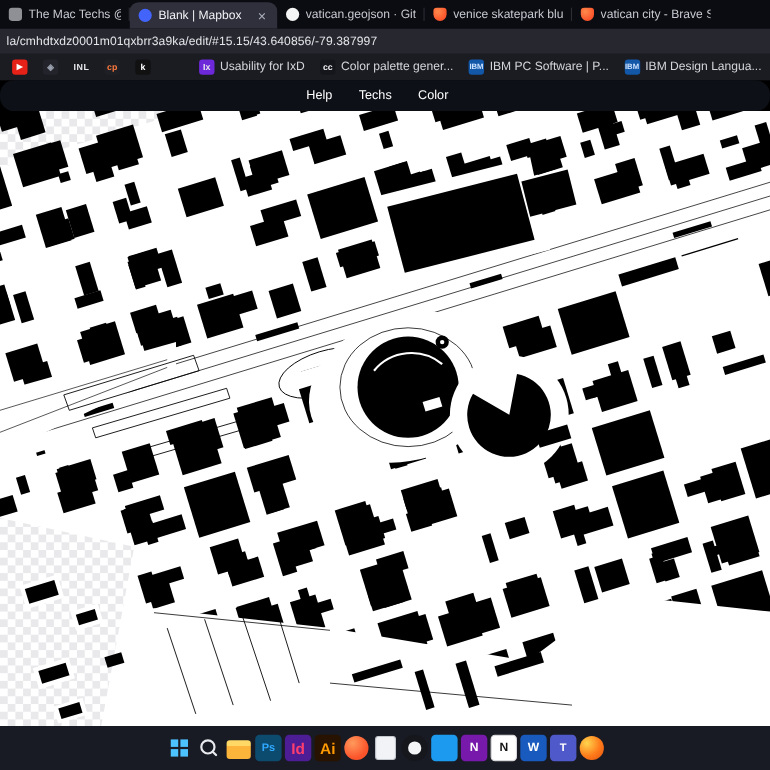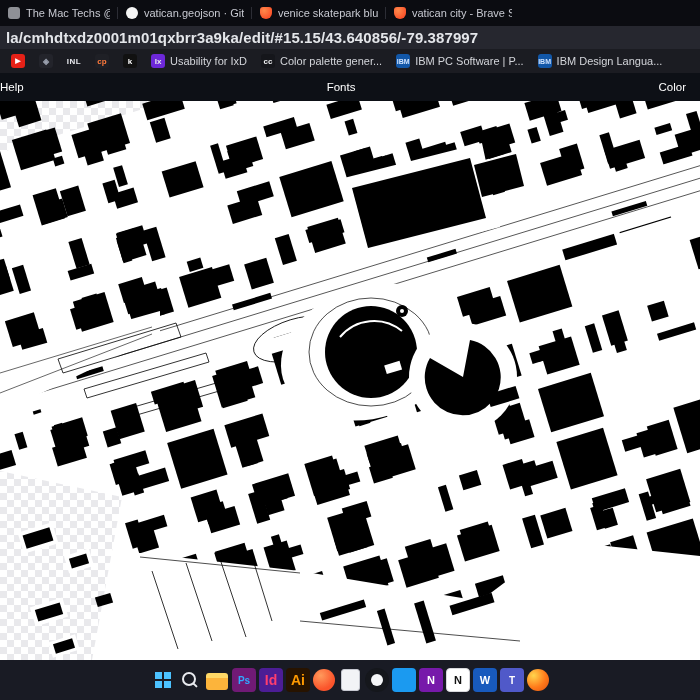--- a/index.html
+++ b/index.html
@@ -18,61 +18,61 @@
   .tab-title { white-space:nowrap; overflow:hidden; flex:1; }
   .tab-close { font-size:13px; color:#aeb0ba; padding:0 2px; flex:0 0 auto; }
   .fav { width:12px; height:12px; border-radius:50%; flex:0 0 12px; }
   .fav-mac { background:#8e9096; border-radius:3px; }
   .fav-mapbox { background:#4264fb; }
   .fav-github { background:#f5f5f5; }
   .fav-brave { background:radial-gradient(circle at 35% 30%, #ff8a4c, #fb542b 70%); border-radius:3px 3px 6px 6px; }
 
   
   .addressbar { height:23px; background:#26272f; display:flex; align-items:center; flex:0 0 23px; }
-  .url { color:#e4e6ea; font-size:15px; padding-left:6px; white-space:nowrap; letter-spacing:.1px;font-weight:bold; }
+  .url { color:#e4e6ea; font-size:11px; padding-left:6px; white-space:nowrap; letter-spacing:.1px; }
 
   
   .bookmarks { height:24px; background:#1b1c22; display:flex; align-items:center; gap:4px;
                padding:0 6px; flex:0 0 24px; }
   .bm { display:flex; align-items:center; gap:5px; padding:2px 5px; border-radius:4px; cursor:default; }
   .bm-label { color:#d3d5da; font-size:11px; white-space:nowrap; }
   .bmi { width:14px; height:14px; border-radius:3px; display:flex; align-items:center;
          justify-content:center; font-size:8px; font-weight:bold; color:#fff; flex:0 0 14px; }
   .bmi-yt { background:#e62117; font-size:7px; }
   .bmi-dark { background:#23242b; color:#9aa0ae; }
   .bmi-inl { background:transparent; color:#e8e9ee; font-size:8px; letter-spacing:.5px; }
   .bmi-cp { background:#1f2026; color:#ff7a3c; }
   .bmi-k { background:#111; color:#fff; }
   .bmi-st { background:#12335c; color:#cfe3ff; }
-  .bmi-ixd { background:#6d28d9; color:#e8e9ee; }
+  .bmi-ixd { background:#6d28d9; color:#e8e9ee;margin-left:30px; }
   .bmi-ibm { background:#1257a8; color:#cfe3ff; font-size:7px; }
   .bmi-cc { background:#15161b; color:#f0f0f3; }
 
   
   .studio-header { height:28px; background:#0d1016; display:flex; align-items:center;
-                   justify-content:space-between; gap:24px; padding-right:14px; flex:0 0 28px; }
+                   justify-content:center; gap:24px; padding-right:14px; flex:0 0 28px;border-radius:13px; }
   .studio-link { color:#fff; font-size:11.5px; font-weight:500; cursor:pointer; }
 
   
   .map-area { flex:1 1 auto; position:relative; background:#fff; }
   .map-area svg { display:block; }
 
   
   .taskbar { height:40px; background:#191b24; display:flex; align-items:center;
              justify-content:center; gap:3px; flex:0 0 40px; }
   .tb { width:24px; height:24px; border-radius:5px; display:flex; align-items:center;
         justify-content:center; font-size:11px; font-weight:bold; cursor:pointer; position:relative; }
   .tb-start svg { display:block; }
   .tb-search::before { content:""; width:10px; height:10px; border:2px solid #e8eaef; border-radius:50%;
         position:absolute; left:4px; top:4px; }
   .tb-search::after { content:""; width:2px; height:6px; background:#e8eaef; position:absolute;
         left:16px; top:14px; transform:rotate(-45deg); border-radius:1px; }
   .tb-folder { background:linear-gradient(180deg,#ffd866 0 30%, #fcb43b 30%); border-radius:3px;
         width:22px; height:17px; margin-top:3px; }
-  .tb-ps { background:#701a75; color:#30a8ff; border-radius:4px; font-size:10px; }
+  .tb-ps { background:#0c4a6e; color:#30a8ff; border-radius:4px; font-size:10px; }
   .tb-id { background:#4c1d95; color:#ff3e6e; border-radius:4px; font-size:14px; }
   .tb-ai { background:#271300; color:#ff9a00; border-radius:4px; font-size:14px; }
   .tb-brave { background:radial-gradient(circle at 35% 30%, #ff9a5c, #fb542b 65%); border-radius:50%;
         width:22px; height:22px; }
   .tb-doc { background:#f2f3f6; border:1px solid #c6c8d0; border-radius:3px; width:19px; height:22px; }
   .tb-github { background:#15171c; border-radius:50%; }
   .tb-github::after { content:""; width:12px; height:12px; background:#f5f6f8; border-radius:50%; }
   .tb-vscode { background:#1b9af0; border-radius:4px; color:#fff; font-size:9px; }
   .tb-onenote { background:#7719aa; border-radius:4px; color:#fff; }
   .tb-notion { background:#fff; border-radius:4px; color:#111; border:1px solid #d8d8dc; }
@@ -83,20 +83,25 @@
 </style>
 </head>
 <body>
 
 <div id="screen">
 
   <div class="tabstrip">
     <div class="tab first">
       <span class="fav fav-mac"></span>
       <span class="tab-title">The Mac Techs @ Sheridan :: L</span>
+    </div>
+    <div class="tab active">
+      <span class="fav fav-mapbox"></span>
+      <span class="tab-title">Blank | Mapbox</span>
+      <span class="tab-close">×</span>
     </div>
     <div class="tab">
       <span class="fav fav-github"></span>
       <span class="tab-title">vatican.geojson · GitHub</span>
     </div>
     <div class="tab">
       <span class="fav fav-brave"></span>
       <span class="tab-title">venice skatepark blueprints - B</span>
     </div>
     <div class="tab">
@@ -139,21 +144,21 @@
     </div>
     <div class="bm">
       <span class="bmi bmi-ibm">IBM</span>
       <span class="bm-label">IBM Design Langua...</span>
     </div>
 
   </div>
 
   <div class="studio-header">
     <span class="studio-link">Help</span>
-    <span class="studio-link">Fonts</span>
+    <span class="studio-link">Techs</span>
     <span class="studio-link">Color</span>
   </div>
 
   <div class="map-area">
     <svg width="700" height="559" viewBox="0 0 700 559">
       <defs>
         <pattern id="checker" width="14" height="14" patternUnits="userSpaceOnUse">
           <rect width="14" height="14" fill="#ffffff"></rect>
           <rect width="7" height="7" fill="#e9e9ec"></rect>
           <rect x="7" y="7" width="7" height="7" fill="#e9e9ec"></rect>

